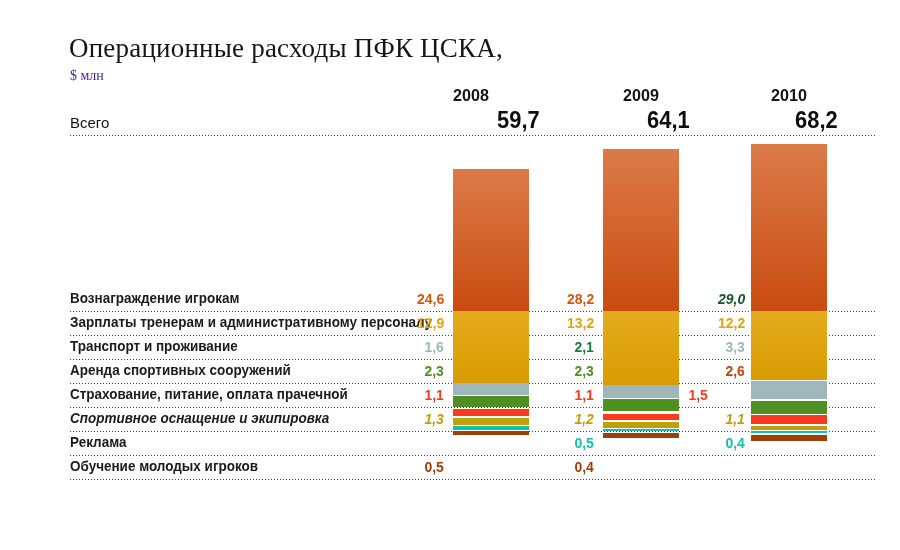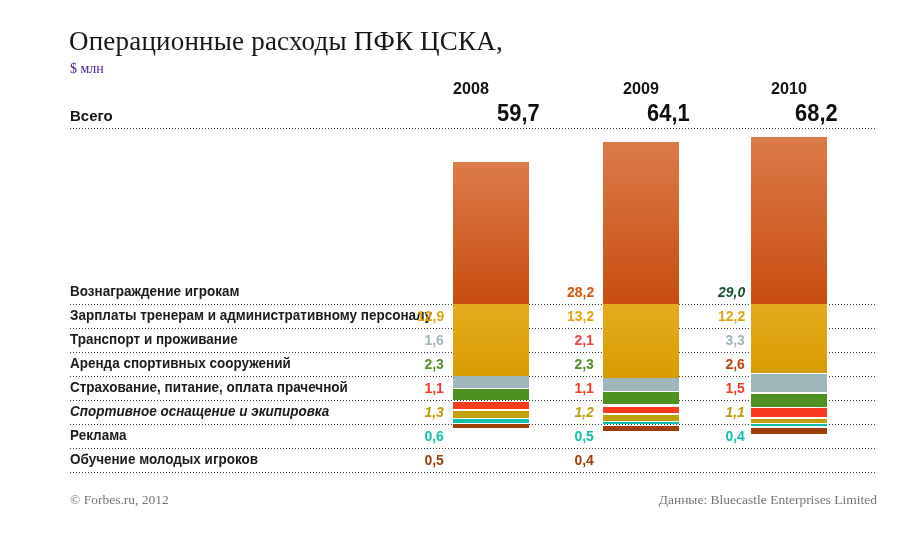--- a/index.html
+++ b/index.html
@@ -1,25 +1,25 @@
 <!DOCTYPE html>
 <html><head>
 <meta charset="utf-8">
 <style>
   html,body{margin:0;padding:0;background:#fff;}
   body{width:900px;height:550px;position:relative;overflow:hidden;
        font-family:"Liberation Sans",sans-serif;}
-  #stage{position:absolute;inset:0;}
+  #stage{position:absolute;inset:0;margin-top:7px;}
 
   .title{position:absolute;left:69px;top:26px;font-family:"Liberation Serif","DejaVu Serif",serif;
          font-size:27px;color:#161616;letter-spacing:.2px;white-space:nowrap;}
   .subtitle{position:absolute;left:70px;top:61px;font-family:"Liberation Serif","DejaVu Serif",serif;
          font-size:14px;color:#4c1d95;}
 
-  .total-label{position:absolute;left:70px;top:107px;font-size:15px;font-weight:bold;color:#141414;}
+  .total-label{position:absolute;left:70px;top:107px;font-size:15px;font-weight:normal;color:#141414;}
   .year{position:absolute;top:79px;width:90px;text-align:center;font-size:17px;font-weight:bold;color:#141414;}
   .year span,.total span{display:inline-block;transform:scaleX(.95);transform-origin:50% 50%;}
   .total{position:absolute;top:100px;width:100px;text-align:right;font-size:23px;font-weight:bold;color:#0e0e0e;}
 
   .dotline{position:absolute;left:70px;width:807px;height:1px;
            background-image:repeating-linear-gradient(90deg,#3e3e3e 0 1px,transparent 1px 3px);}
 
   #rows{position:absolute;left:70px;top:280px;width:807px;}
   .row{position:absolute;left:0;width:100%;height:24px;line-height:23px;}
   .rlabel{position:absolute;left:0;font-size:14.5px;font-weight:bold;color:#1b1b1b;
@@ -59,56 +59,56 @@
       <div class="dotline" style="top: 351.5px;"></div>
       <div class="dotline" style="top: 375.5px;"></div>
       <div class="dotline" style="top: 399.5px;"></div>
       <div class="dotline" style="top: 423.5px;"></div>
       <div class="dotline" style="top: 447.5px;"></div>
       <div class="dotline" style="top: 471.5px;"></div>
     </div>
   <div id="rows">
       <div class="row" style="top: 0px;">
         <span class="rlabel">Вознаграждение игрокам</span>
+        <span class="rval" style="left: 279px; color: rgb(212, 87, 14);"><span>24,6</span></span>
         <span class="rval" style="left: 429px; color: rgb(212, 87, 14);"><span>28,2</span></span>
         <span class="rval" style="left: 580px; color: #14532d; font-style: italic;"><span>29,0</span></span>
       </div>
       <div class="row" style="top: 24px;">
         <span class="rlabel">Зарплаты тренерам и административному персоналу</span>
         <span class="rval" style="left: 279px; color: rgb(224, 164, 14);"><span>12,9</span></span>
         <span class="rval" style="left: 429px; color: rgb(224, 164, 14);"><span>13,2</span></span>
         <span class="rval" style="left: 580px; color: rgb(224, 164, 14);"><span>12,2</span></span>
       </div>
       <div class="row" style="top: 48px;">
         <span class="rlabel">Транспорт и проживание</span>
         <span class="rval" style="left: 279px; color: rgb(159, 183, 186);"><span>1,6</span></span>
-        <span class="rval" style="left: 429px; color: #ef4444;"><span>2,1</span></span>
+        <span class="rval" style="left: 429px; color: #15803d;"><span>2,1</span></span>
         <span class="rval" style="left: 580px; color: rgb(159, 183, 186);"><span>3,3</span></span>
       </div>
       <div class="row" style="top: 72px;">
         <span class="rlabel">Аренда спортивных сооружений</span>
         <span class="rval" style="left: 279px; color: rgb(78, 145, 34);"><span>2,3</span></span>
         <span class="rval" style="left: 429px; color: rgb(78, 145, 34);"><span>2,3</span></span>
         <span class="rval" style="left: 580px; color: #c2410c;"><span>2,6</span></span>
       </div>
       <div class="row" style="top: 96px;">
         <span class="rlabel">Страхование, питание, оплата прачечной</span>
         <span class="rval" style="left: 279px; color: rgb(249, 58, 30);"><span>1,1</span></span>
         <span class="rval" style="left: 429px; color: rgb(249, 58, 30);"><span>1,1</span></span>
-        <span class="rval" style="left: 580px; color: rgb(249, 58, 30);"><span>1,5</span></span>
+        <span class="rval" style="left: 580px; color: rgb(249, 58, 30); text-align: center;"><span>1,5</span></span>
       </div>
       <div class="row" style="top: 120px; font-style: italic;">
         <span class="rlabel">Спортивное оснащение и экипировка</span>
         <span class="rval" style="left: 279px; color: rgb(191, 160, 8);"><span>1,3</span></span>
         <span class="rval" style="left: 429px; color: rgb(191, 160, 8);"><span>1,2</span></span>
         <span class="rval" style="left: 580px; color: rgb(191, 160, 8);"><span>1,1</span></span>
       </div>
       <div class="row" style="top: 144px;">
         <span class="rlabel">Реклама</span>
-        <span class="rval" style="left: 279px; color: rgb(18, 193, 172);"><span>0,6</span></span>
         <span class="rval" style="left: 429px; color: rgb(18, 193, 172);"><span>0,5</span></span>
         <span class="rval" style="left: 580px; color: rgb(18, 193, 172);"><span>0,4</span></span>
       </div>
       <div class="row" style="top: 168px;">
         <span class="rlabel">Обучение молодых игроков</span>
         <span class="rval" style="left: 279px; color: rgb(156, 64, 8);"><span>0,5</span></span>
         <span class="rval" style="left: 429px; color: rgb(156, 64, 8);"><span>0,4</span></span>
       </div>
     </div>
   <div id="bars">
@@ -137,17 +137,13 @@
         <div class="seg" style="top: 166.5px; height: 69px; background: linear-gradient(rgb(228, 171, 30), rgb(216, 156, 2));"></div>
         <div class="seg" style="top: 237px; height: 17.5px; background: rgb(159, 183, 186);"></div>
         <div class="seg" style="top: 256.5px; height: 13px; background: rgb(78, 145, 34);"></div>
         <div class="seg" style="top: 271px; height: 9px; background: rgb(249, 58, 30);"></div>
         <div class="seg" style="top: 281.5px; height: 4px; background: rgb(191, 160, 8);"></div>
         <div class="seg" style="top: 286.5px; height: 2.5px; background: rgb(18, 193, 172);"></div>
         <div class="seg" style="top: 290.5px; height: 6.5px; background: rgb(156, 64, 8);"></div>
       </div>
     </div>
 
-  <div class="footer">
-    <span class="fleft">© Forbes.ru, 2012</span>
-    <span class="fright">Данные: Bluecastle Enterprises Limited</span>
-  </div>
 </div>
 
 </body></html>

